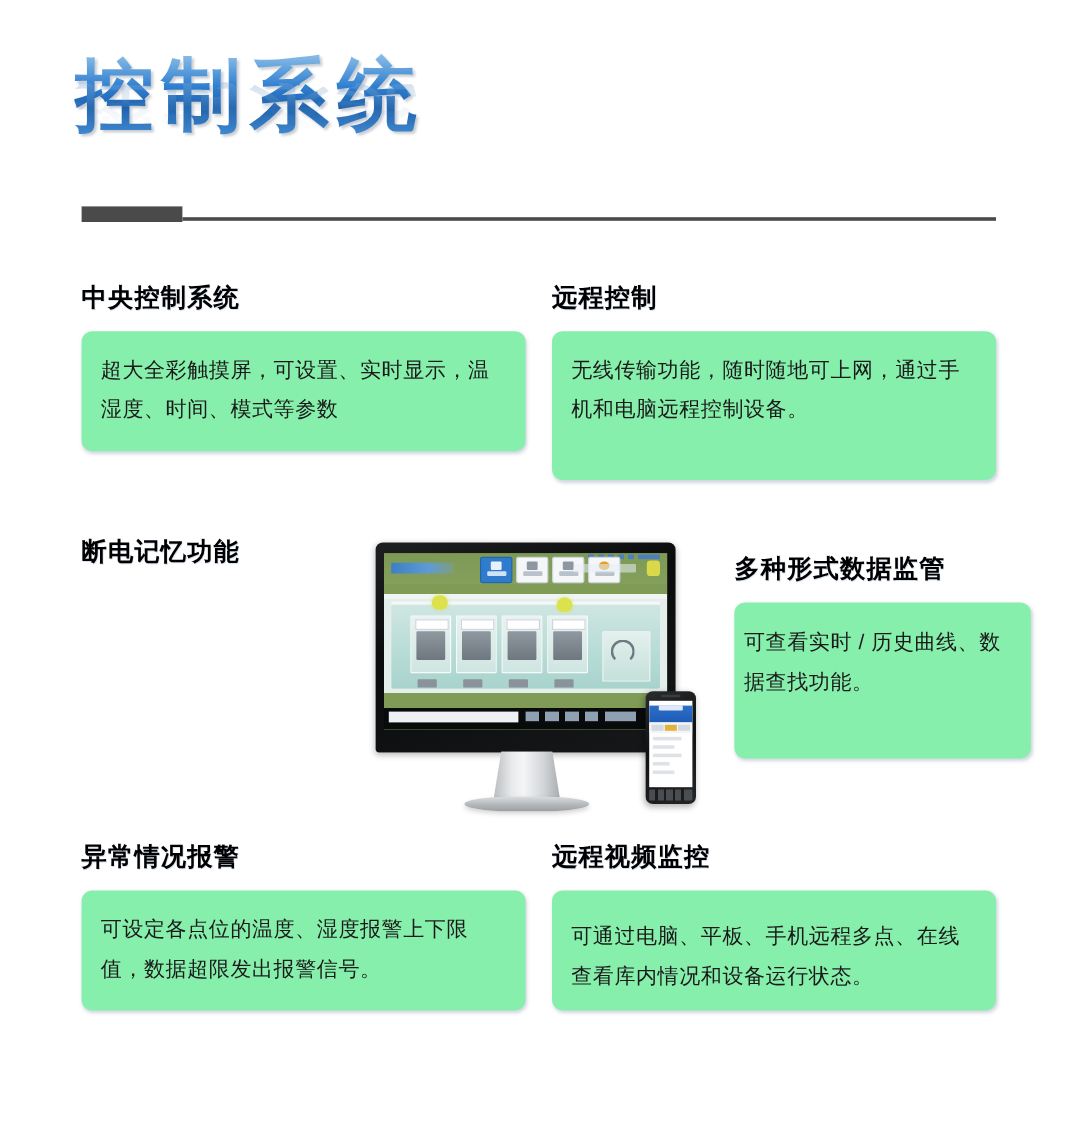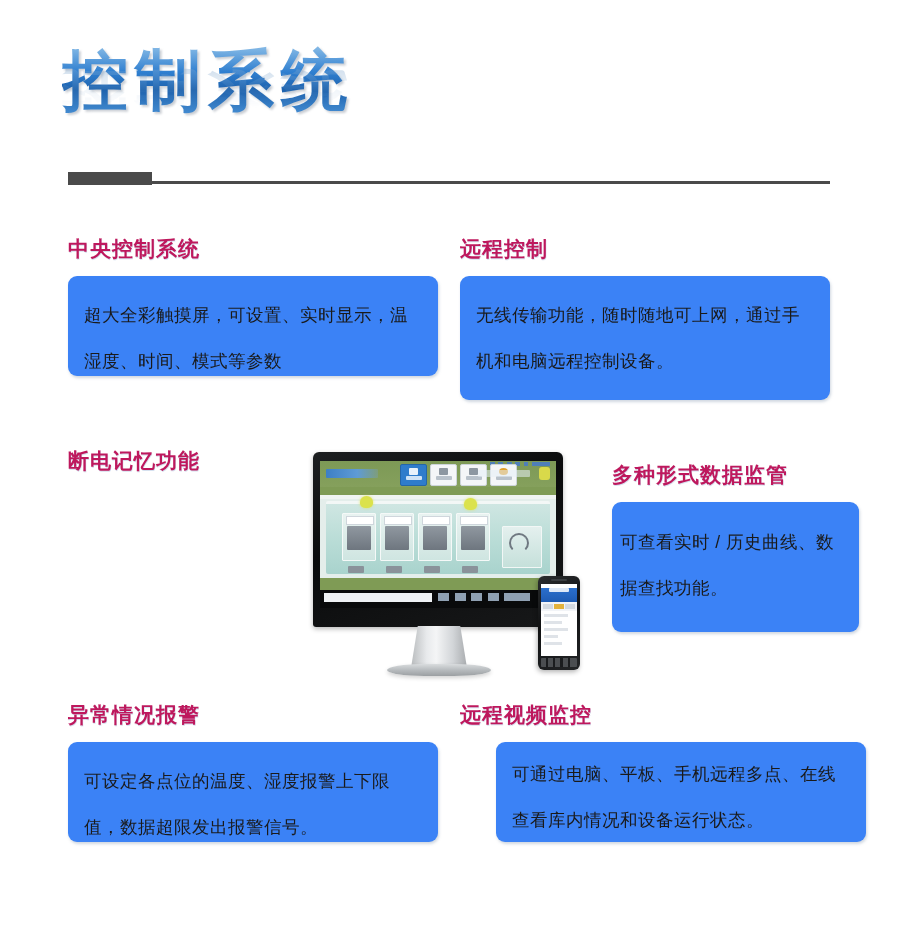--- a/index.html
+++ b/index.html
@@ -88,34 +88,34 @@
     background: #4a4a4a;
   }
 
   
   .feature {
     position: absolute;
   }
   .feature-title {
     font-size: 21px;
     font-weight: bold;
-    color: #be185d;
+    color: #000000;
     line-height: 30px;
     letter-spacing: 1px;
     white-space: nowrap;
     text-shadow: 0.5px 0.5px 0 rgba(180,200,225,0.55);
   }
   .feature-box {
     margin-top: 12px;
-    background: #3b82f6;
+    background: #86efac;
     border-radius: 9px;
     box-sizing: border-box;
     color: #1a1a1a;
     font-size: 17.5px;
-    line-height: 46px;
+    line-height: 33px;
     letter-spacing: 0.5px;
     box-shadow: 1px 2px 3px rgba(120,140,165,0.35);
   }
 
   
   #feat-central       { left: 68px;  top: 234px; width: 370px; }
   #feat-central .feature-box  { width: 370px; height: 100px; padding: 16px 16px 0 16px; }
   #feat-remote        { left: 460px; top: 234px; width: 370px; }
   #feat-remote .feature-box   { width: 370px; height: 124px; padding: 16px 16px 0 16px; }
 
@@ -123,21 +123,21 @@
   #feat-memory        { left: 68px;  top: 446px; width: 220px; }
   #feat-memory .feature-box   { width: 212px; height: 130px; padding: 30px 20px 0 20px; text-align: left; }
   #feat-data          { left: 612px; top: 460px; width: 220px; }
   #feat-data .feature-title   { text-align: left; }
   #feat-data .feature-box     { width: 247px; height: 130px; padding: 17px 20px 0 8px; text-align: left; }
 
   
   #feat-alarm         { left: 68px;  top: 700px; width: 370px; }
   #feat-alarm .feature-box    { width: 370px; height: 100px; padding: 16px 16px 9px 16px; }
   #feat-video         { left: 460px; top: 700px; width: 370px; }
-  #feat-video .feature-box    { width: 370px; height: 100px; padding: 9px 16px 0 16px; margin-left: 36px; }
+  #feat-video .feature-box    { width: 370px; height: 100px; padding: 22px 16px 0 16px; }
 
   
   .devices {
     position: absolute;
     left: 310px;
     top: 452px;
     width: 290px;
     height: 230px;
   }
   .monitor {

